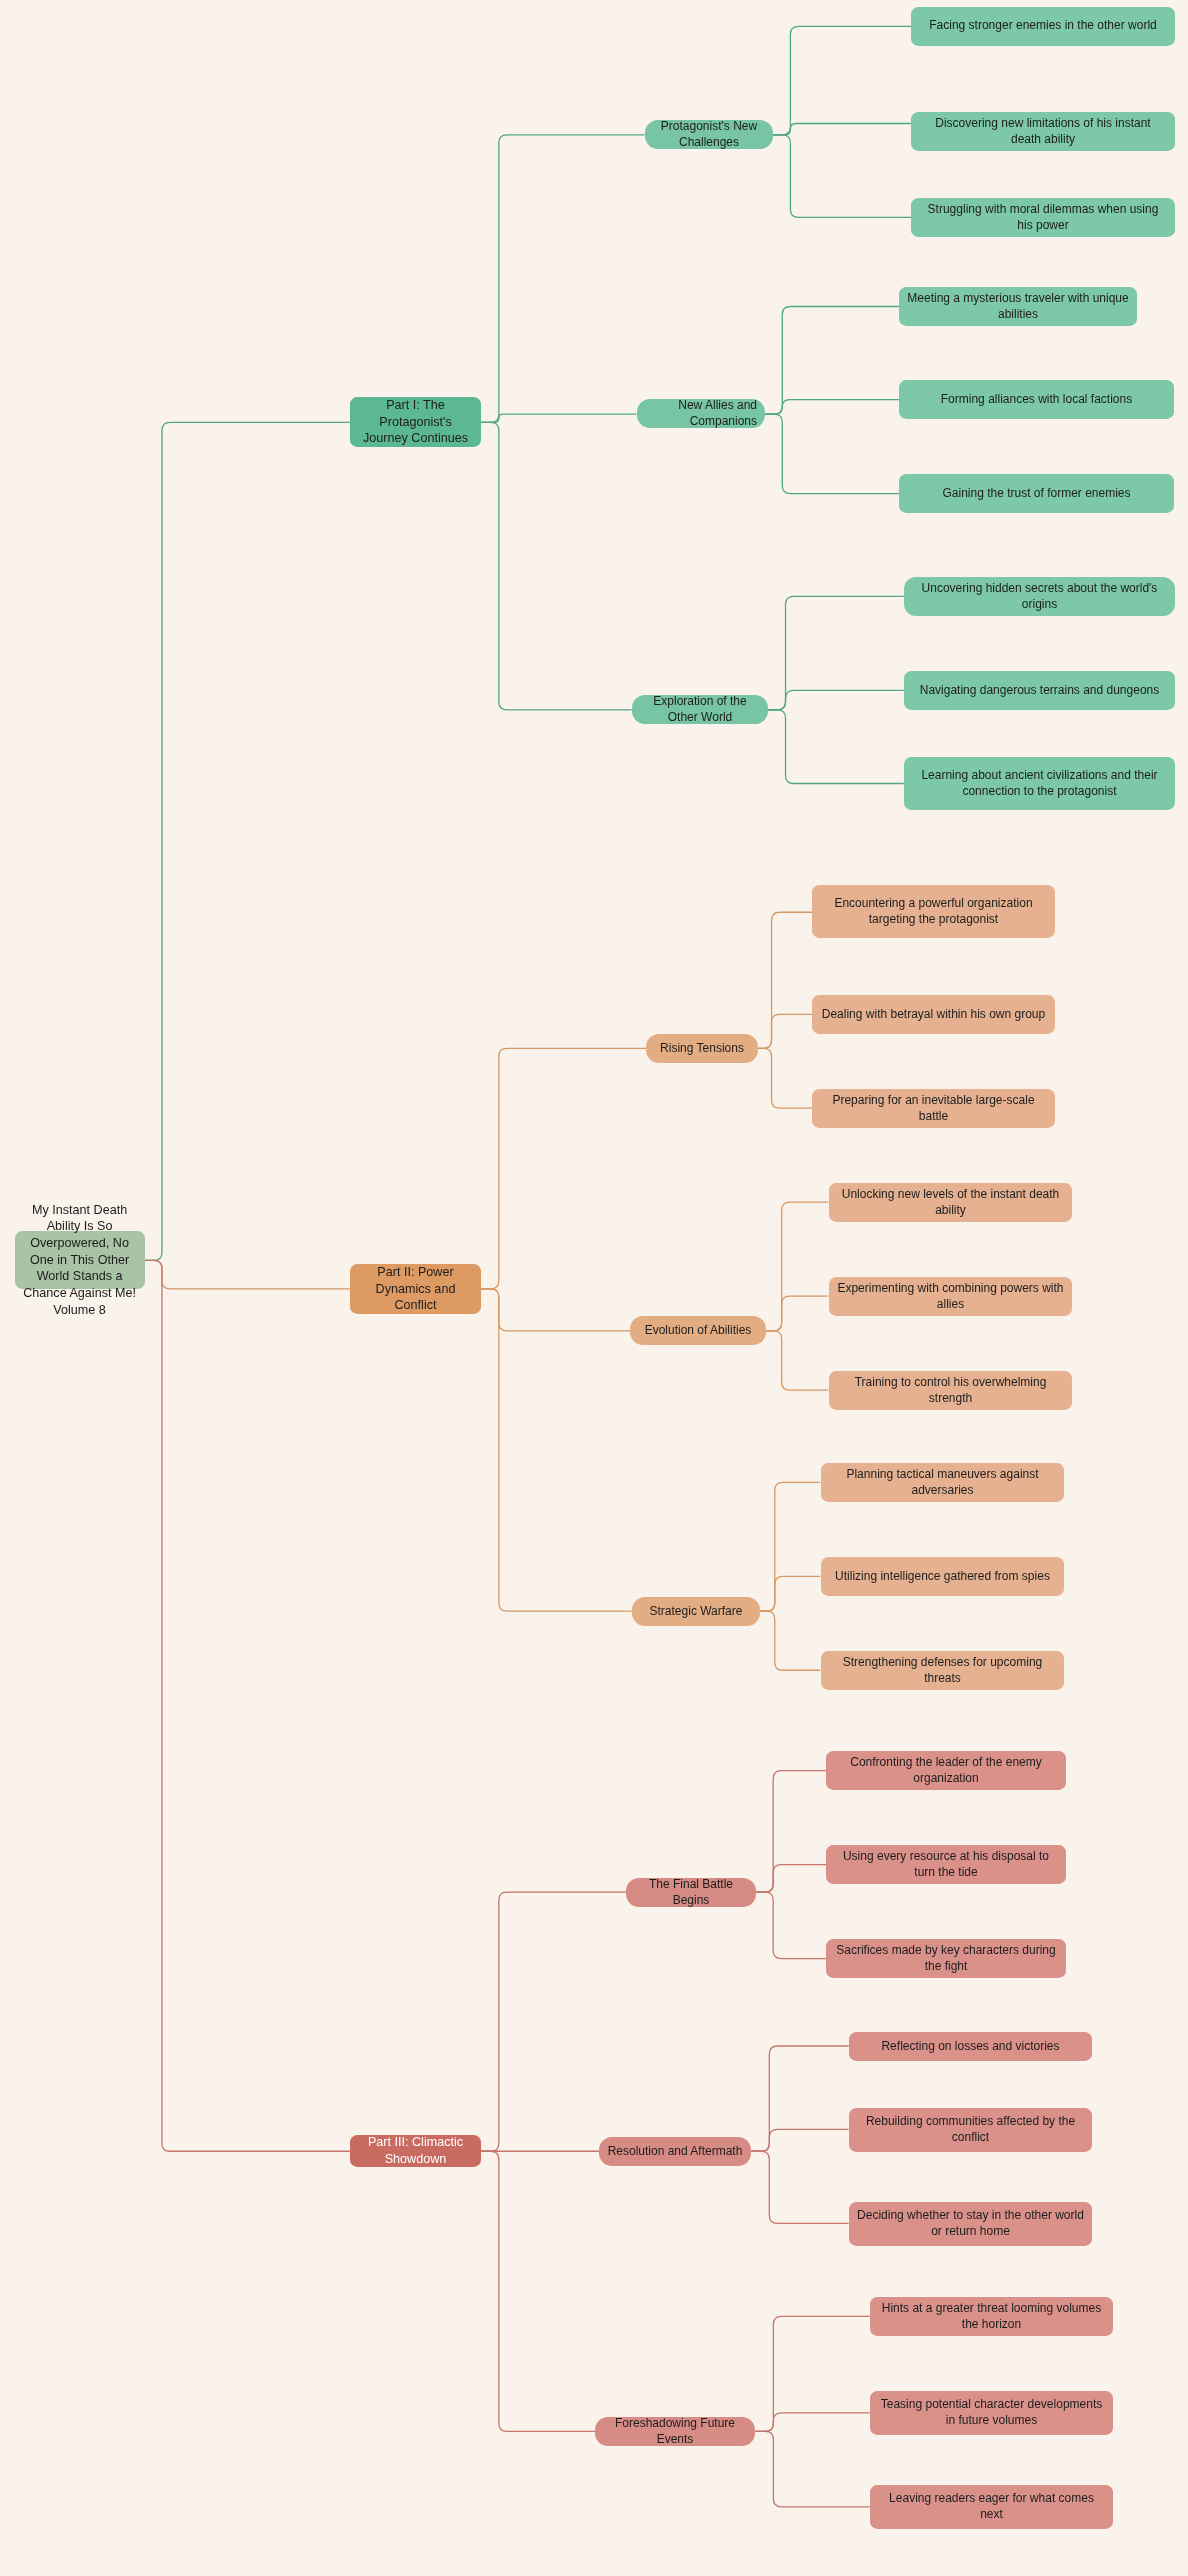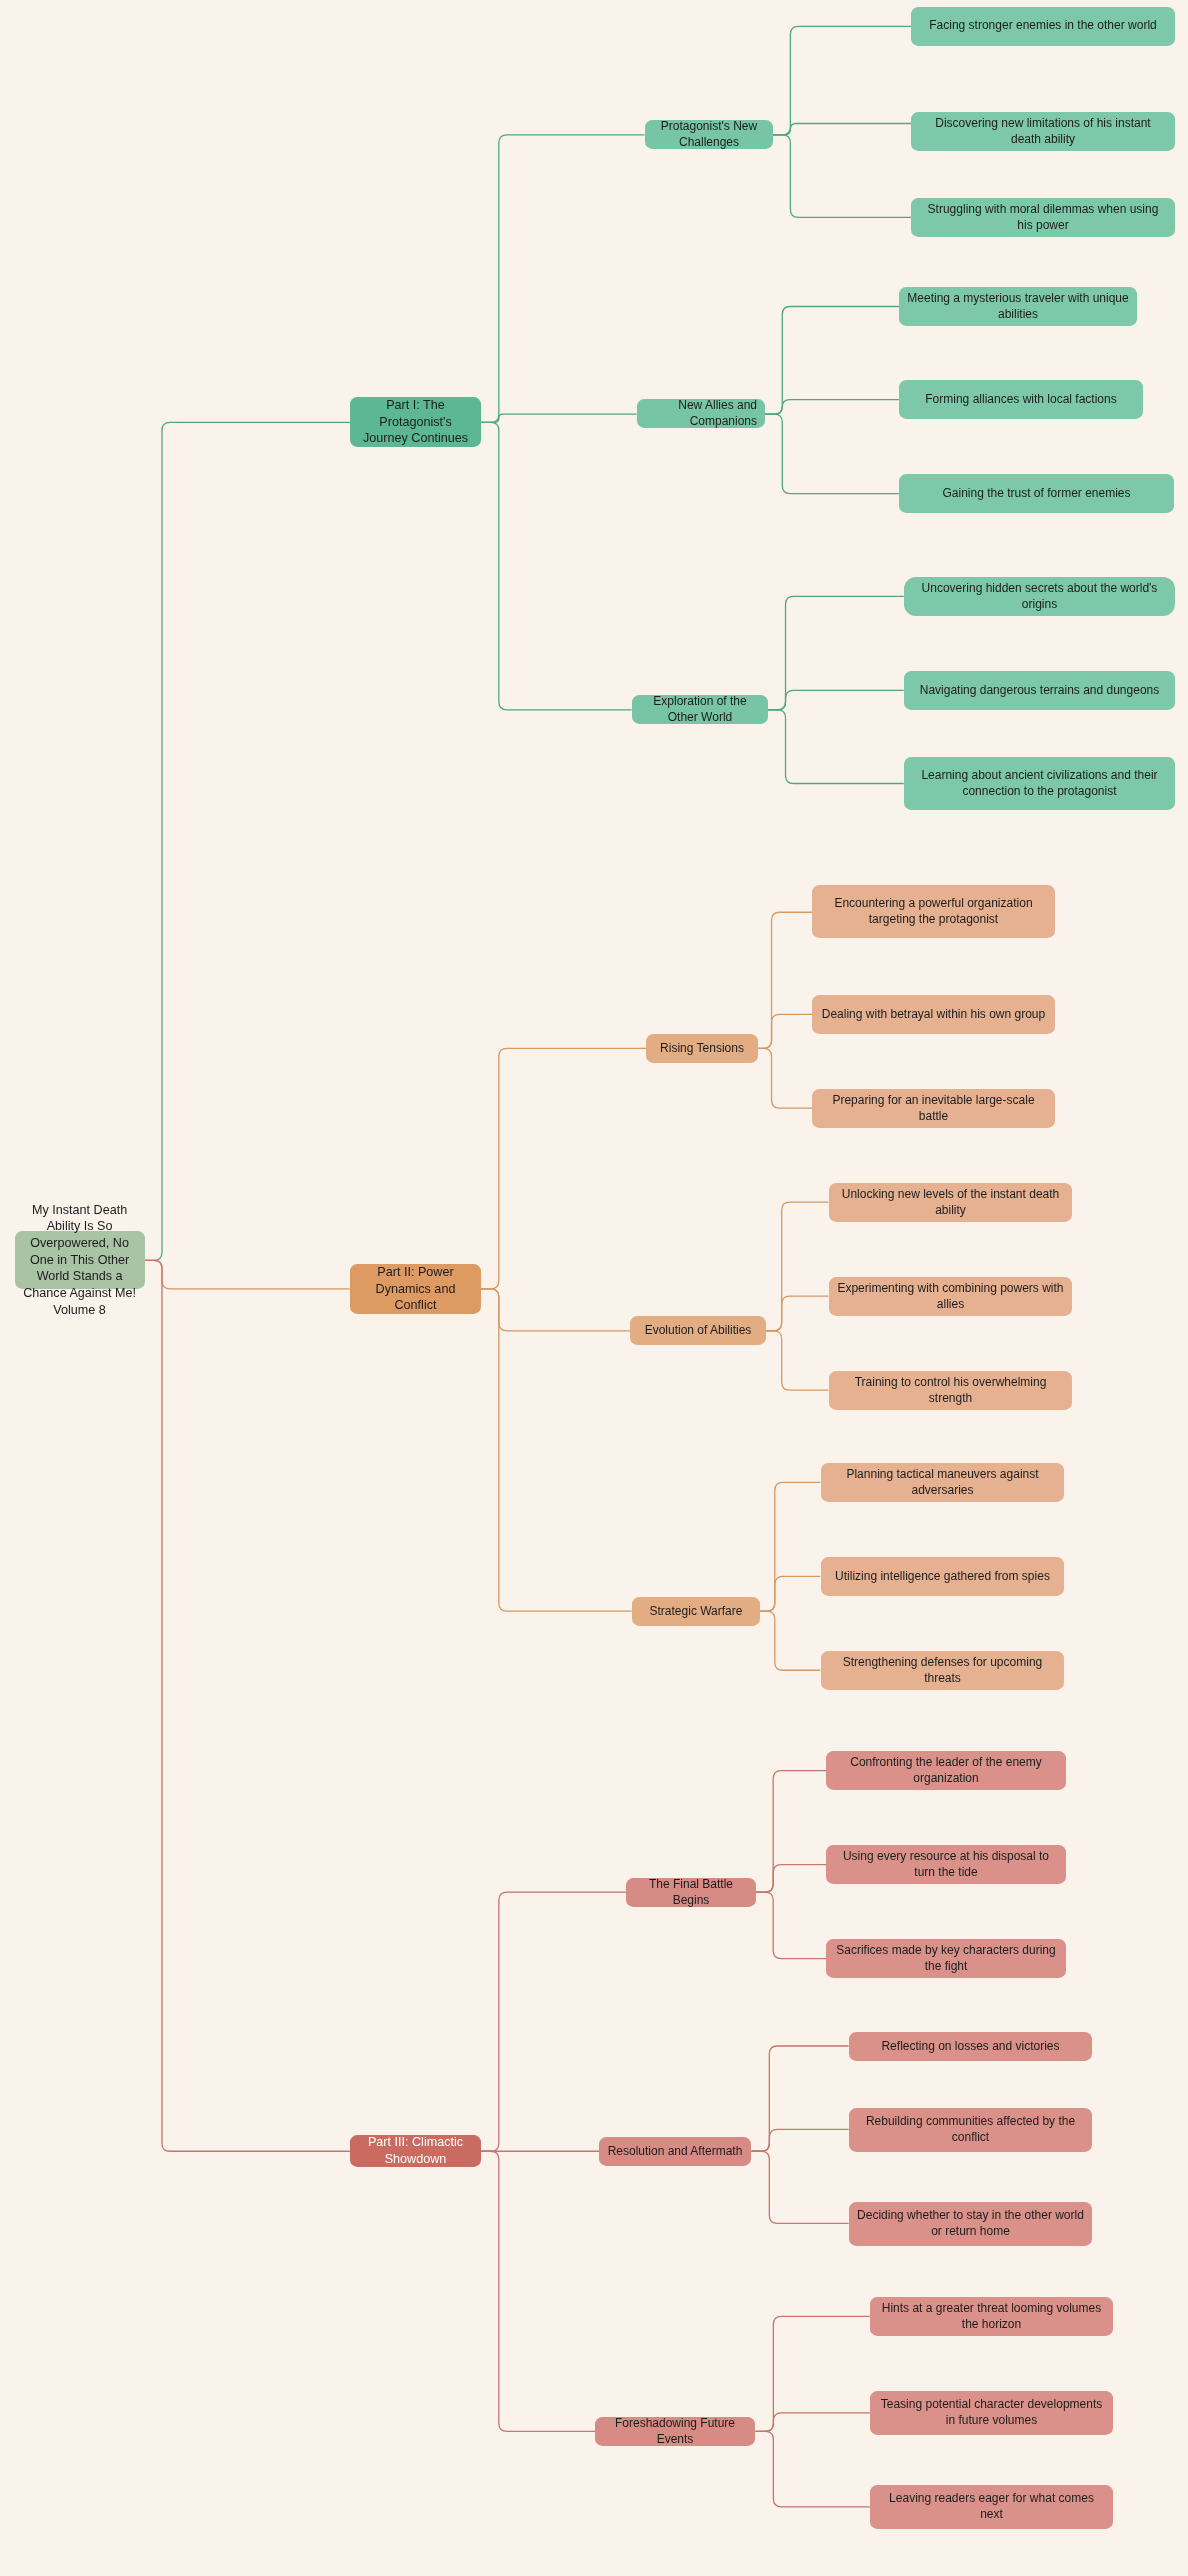--- a/index.html
+++ b/index.html
@@ -40,21 +40,21 @@
     background: #a9c3a5;
     font-size: 12.6px;
     color: #1c1c1c;
   }
   .node-l1 {
     font-size: 12.6px;
   }
   .node-l1.green { background: #5cb894; }
   .node-l1.orange { background: #dd9a63; }
   .node-l1.red    { background: #c96b61; color: #ffffff; }
-  .node-l2 { font-size: 12px; }
+  .node-l2 { font-size: 12px; border-radius: 13px; }
   .node-l2.green { background: #77c5a5; }
   .node-l2.orange { background: #e3ad83; }
   .node-l2.red    { background: #d68b84; }
   .node-l3 { font-size: 12px; }
   .node-l3.green { background: #7cc8a8; }
   .node-l3.orange { background: #e5b190; }
   .node-l3.red    { background: #d9918a; }
 </style>
 </head>
 <body>
@@ -118,21 +118,21 @@
     </div>
     <div class="node node-l3 green" style="left: 911px; top: 198px; width: 264px; height: 39px;">
       <span>Struggling with moral dilemmas when using his power</span>
     </div>
     <div class="node node-l2 green" style="left: 637px; top: 399px; width: 128px; height: 29px; text-align: right;">
       <span>New Allies and Companions</span>
     </div>
     <div class="node node-l3 green" style="left: 899px; top: 287px; width: 238px; height: 39px;">
       <span>Meeting a mysterious traveler with unique abilities</span>
     </div>
-    <div class="node node-l3 green" style="left: 899px; top: 380px; width: 244px; height: 39px;">
+    <div class="node node-l3 green" style="left: 899px; top: 380px; width: 275px; height: 39px;">
       <span>Forming alliances with local factions</span>
     </div>
     <div class="node node-l3 green" style="left: 899px; top: 474px; width: 275px; height: 39px;">
       <span>Gaining the trust of former enemies</span>
     </div>
     <div class="node node-l2 green" style="left: 632px; top: 695px; width: 136px; height: 29px;">
       <span>Exploration of the Other World</span>
     </div>
     <div class="node node-l3 green" style="left: 904px; top: 577px; width: 271px; height: 39px; border-radius: 12px;">
       <span>Uncovering hidden secrets about the world's origins</span>

